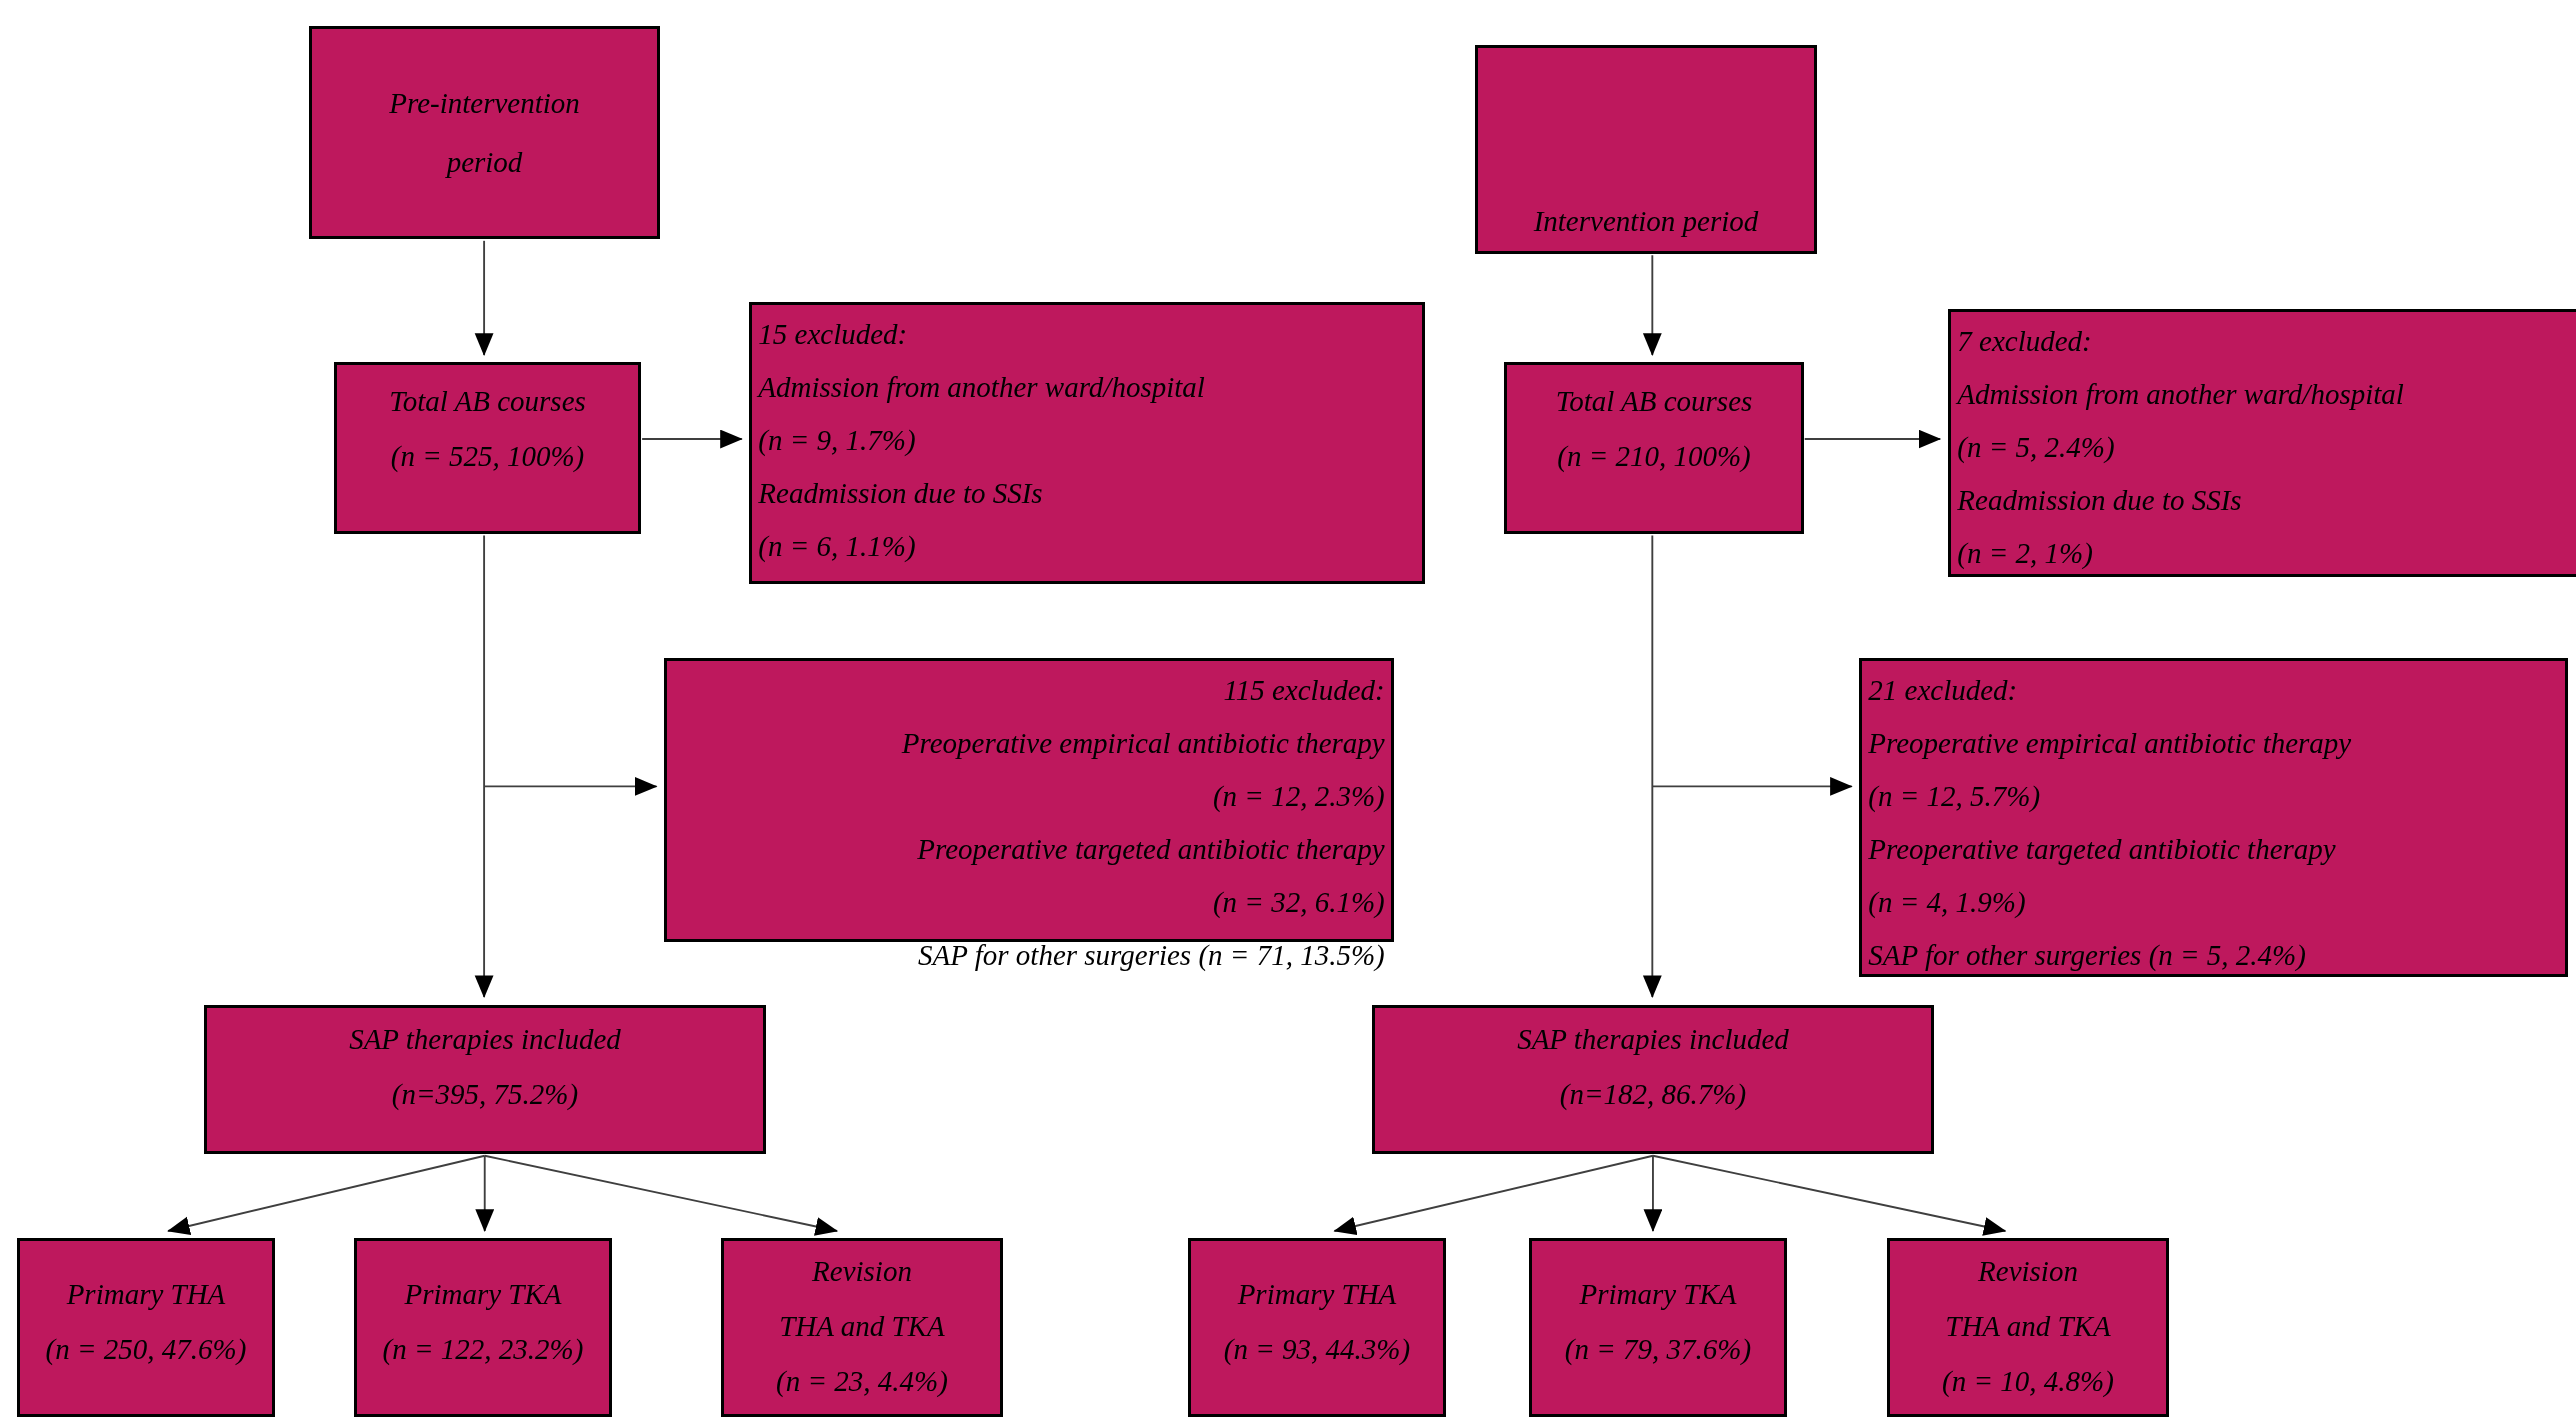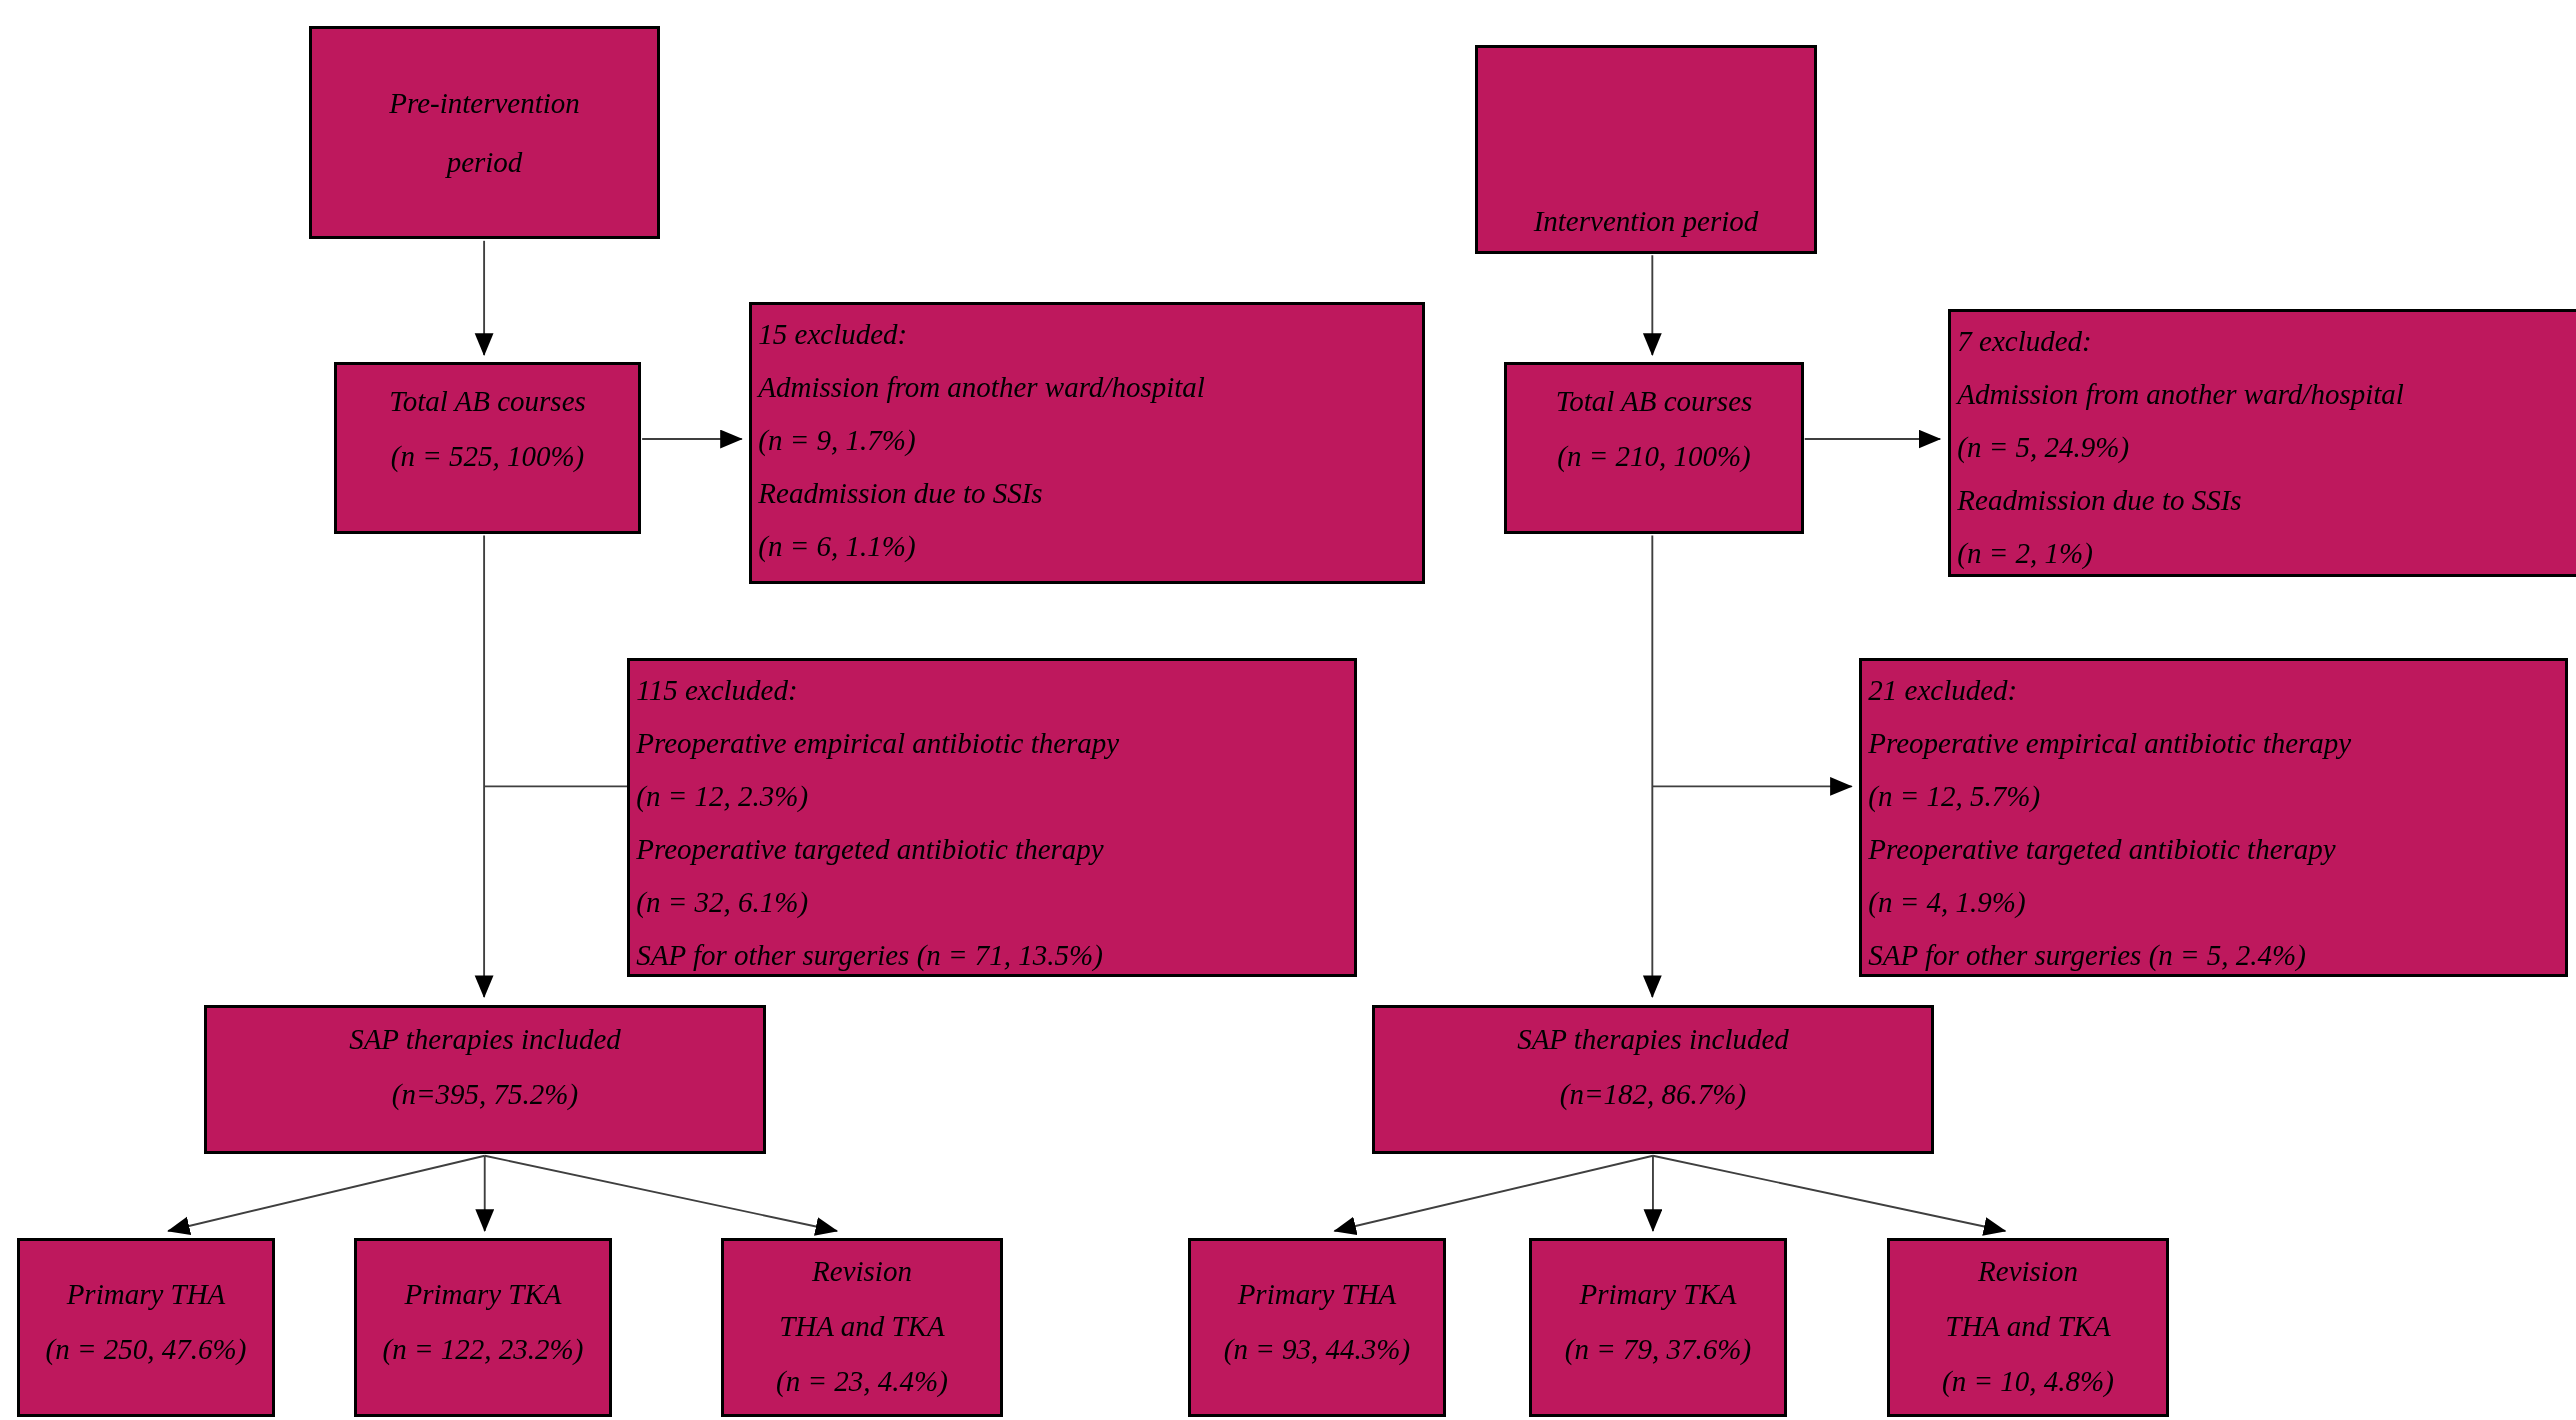--- a/index.html
+++ b/index.html
@@ -97,21 +97,21 @@
   </div>
 
   <div class="box left-text" style="left:749px; top:302px; width:676px; height:282px;">
     <div class="ln">15 excluded:</div>
     <div class="ln">Admission from another ward/hospital</div>
     <div class="ln">(n = 9, 1.7%)</div>
     <div class="ln">Readmission due to SSIs</div>
     <div class="ln">(n = 6, 1.1%)</div>
   </div>
 
-  <div class="box left-text" style="left:627px; top:658px; width:730px; height:319px;">
+  <div class="box left-text" style="left:664px; top:658px; width:730px; height:284px;align-items:flex-end;">
     <div class="ln">115 excluded:</div>
     <div class="ln">Preoperative empirical antibiotic therapy</div>
     <div class="ln">(n = 12, 2.3%)</div>
     <div class="ln">Preoperative targeted antibiotic therapy</div>
     <div class="ln">(n = 32, 6.1%)</div>
     <div class="ln">SAP for other surgeries (n = 71, 13.5%)</div>
   </div>
 
   <div class="box center" style="left:204px; top:1005px; width:562px; height:149px; padding-top:3.8px;">
     <div class="ln">SAP therapies included</div>
@@ -139,21 +139,21 @@
   </div>
 
   <div class="box center" style="left:1504px; top:362px; width:300px; height:172px; padding-top:8.8px;">
     <div class="ln">Total AB courses</div>
     <div class="ln">(n = 210, 100%)</div>
   </div>
 
   <div class="box left-text" style="left:1948px; top:309px; width:712px; height:268px;">
     <div class="ln">7 excluded:</div>
     <div class="ln">Admission from another ward/hospital</div>
-    <div class="ln">(n = 5, 24.9%)</div>
+    <div class="ln">(n = 5, 2.4%)</div>
     <div class="ln">Readmission due to SSIs</div>
     <div class="ln">(n = 2, 1%)</div>
   </div>
 
   <div class="box left-text" style="left:1859px; top:658px; width:709px; height:319px;text-align:center;">
     <div class="ln">21 excluded:</div>
     <div class="ln">Preoperative empirical antibiotic therapy</div>
     <div class="ln">(n = 12, 5.7%)</div>
     <div class="ln">Preoperative targeted antibiotic therapy</div>
     <div class="ln">(n = 4, 1.9%)</div>

